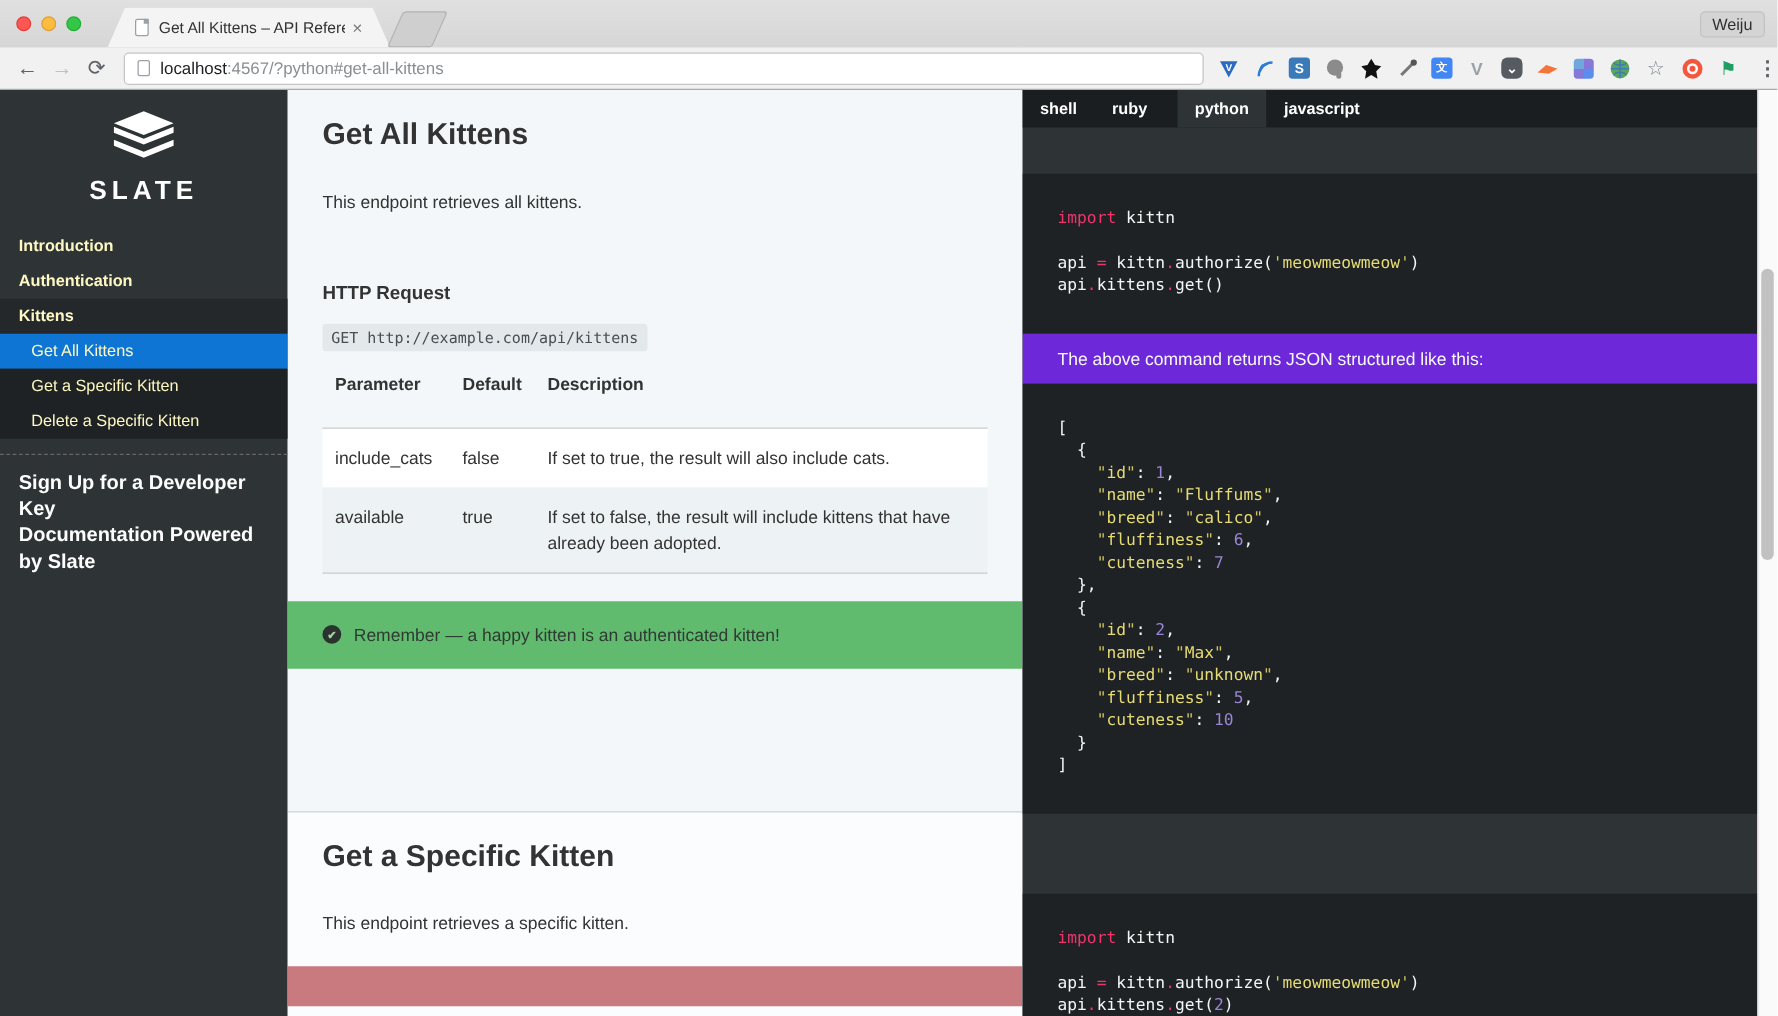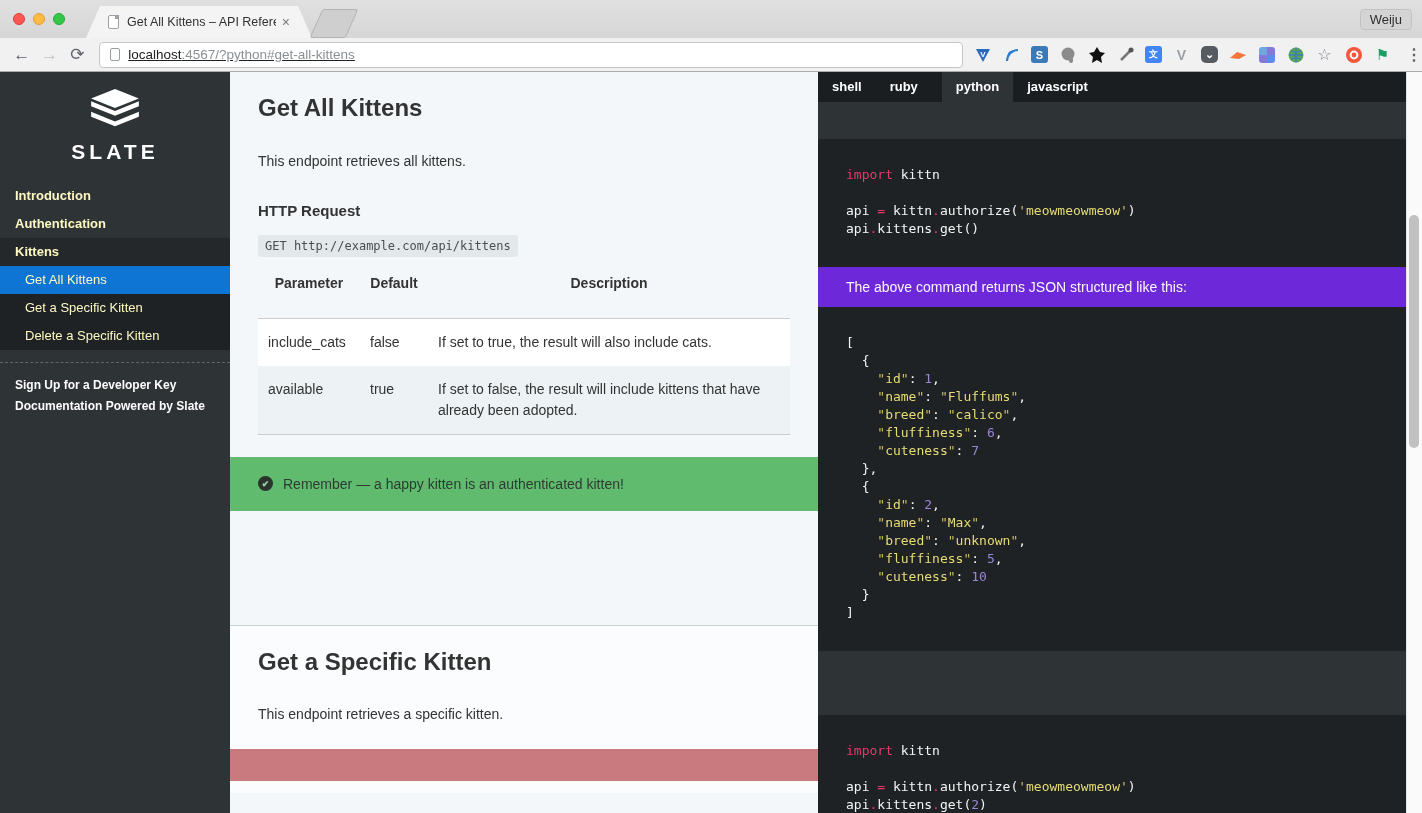--- a/index.html
+++ b/index.html
@@ -22,21 +22,21 @@
   .newtab { position:absolute; left:316px; top:9px; width:36px; height:29px; background:#CFCFCF; border:1px solid #B3B3B3;
             transform:skewX(-24deg); border-radius:3px; }
   .profile-name { position:absolute; right:10px; top:9px; font-size:13px; color:#303030; background:#D4D4D4; border:1px solid #C2C2C2; border-radius:4px; padding:2px 9px; }
   .toolbar { position:relative; height:34px; background:#F1F1F2; border-bottom:1px solid #ABABAB; display:flex; align-items:center; }
   .navbtn { font-size:17px; width:28px; text-align:center; color:#5F6368; }
   .navbtn.back { margin-left:8px; }
   .navbtn.fwd { color:#C1C1C1; }
   .urlbox { margin-left:8px; width:872px; height:26px; background:#fff; border:1px solid #C6C6C6; border-radius:4px;
             display:flex; align-items:center; padding:0 10px; }
   .url-doc { width:10px; height:13px; border:1.5px solid #9AA0A6; border-radius:2px; margin-right:8px; flex:none; }
-  .url-text { font-size:13.5px; color:#202124; white-space:nowrap;text-decoration:underline; }
+  .url-text { font-size:13.5px; color:#202124; white-space:nowrap; }
   .url-text .muted { color:#8A8F93; }
   .ext-row { display:flex; align-items:center; gap:10px; margin-left:10px; }
   .ext { width:19px; height:19px; display:flex; align-items:center; justify-content:center; font-size:13px; flex:none; }
   .ext svg { display:block; }
   .badge { width:17px; height:17px; border-radius:3px; color:#fff; font-size:11px; font-weight:bold; display:flex; align-items:center; justify-content:center; }
   .menu-dots { font-size:16px; color:#5F6368; font-weight:bold; margin-left:4px; }
 
   
   .app { display:flex; width:1422px; height:741px; overflow:hidden; }
 
@@ -47,32 +47,32 @@
   .logo-tag { font-size:9px; letter-spacing:0.6px; color:#9DA3A6; margin-top:9px; line-height:1.5; text-transform:uppercase; }
   .search { margin:22px 13px 0; border-bottom:1px solid #798084; display:flex; align-items:center; padding:0 2px 8px; }
   .search-label { color:#8D9396; font-size:14px; margin-left:8px; }
   .nav { margin-top:18px; }
   .nav-item { font-size:13px; line-height:28px; padding-left:15px; cursor:pointer; font-weight:bold; color:#fef9c3; }
   .nav-item.section-open { background:#24282B; }
   .nav-sub { font-weight:normal; padding-left:25px; background:#1E2224; }
   .nav-sub.active { background:#0F75D4; }
   .nav-divider { border-top:1px dashed #666; margin-top:12px; }
   .side-footer { padding:12px 15px 0; }
-  .side-footer div { font-size:12px; font-weight:bold; color:#FDFDFD; line-height:21px; }
+  .side-footer div { font-size:16px; font-weight:bold; color:#FDFDFD; line-height:21px; }
 
   
   .main { width:588px; flex:none; background:#F3F7F9; color:#333; overflow:hidden; }
   .sect { padding:22px 28px 0; }
   .main h1 { font-size:24px; font-weight:bold; color:#333; margin-bottom:29px; }
   .main p  { font-size:14px; line-height:1.5; }
-  .h3 { font-size:15px; font-weight:bold; margin-top:30px; margin-bottom:16px; }
+  .h3 { font-size:15px; font-weight:bold; margin-top:54px; margin-bottom:16px; }
   .codepill { display:inline-block; font-family:"DejaVu Sans Mono", monospace; font-size:12px; color:#484E52;
               background:#E3E8EB; padding:4px 7px; border-radius:3px; }
   .ptable { border-collapse:collapse; width:532px; margin-top:12px; font-size:14px; }
-  .ptable th { text-align:center; font-weight:bold; padding:6px 10px 27px; border-bottom:1px solid #CCC; }
+  .ptable th { text-align:left; font-weight:bold; padding:6px 10px 27px; border-bottom:1px solid #CCC; }
   .ptable td { padding:13px 10px; vertical-align:top; line-height:21px; }
   .ptable tr.odd td { background:#FFFFFF; }
   .ptable tr.even td { background:#EDF2F4; }
   .ptable tbody tr:last-child td { border-bottom:1px solid #CCC; }
   .col-param { width:102px; } .col-def { width:68px; }
   .aside { margin:22px -28px 0; padding:16px 28px; font-size:14px; display:flex; align-items:flex-start; line-height:22px; }
   .aside.success { background:#60BB6E; color:#2F3A33; }
   .aside.warning { background:#C97A7E; color:#3B3335; margin-top:24px; display:block; }
   .aside-icon { width:15px; height:15px; border-radius:50%; background:#2A332E; color:#9FD3A8; font-size:9px;
                 display:inline-flex; align-items:center; justify-content:center; flex:none; margin:3px 10px 0 0; font-weight:bold; }

